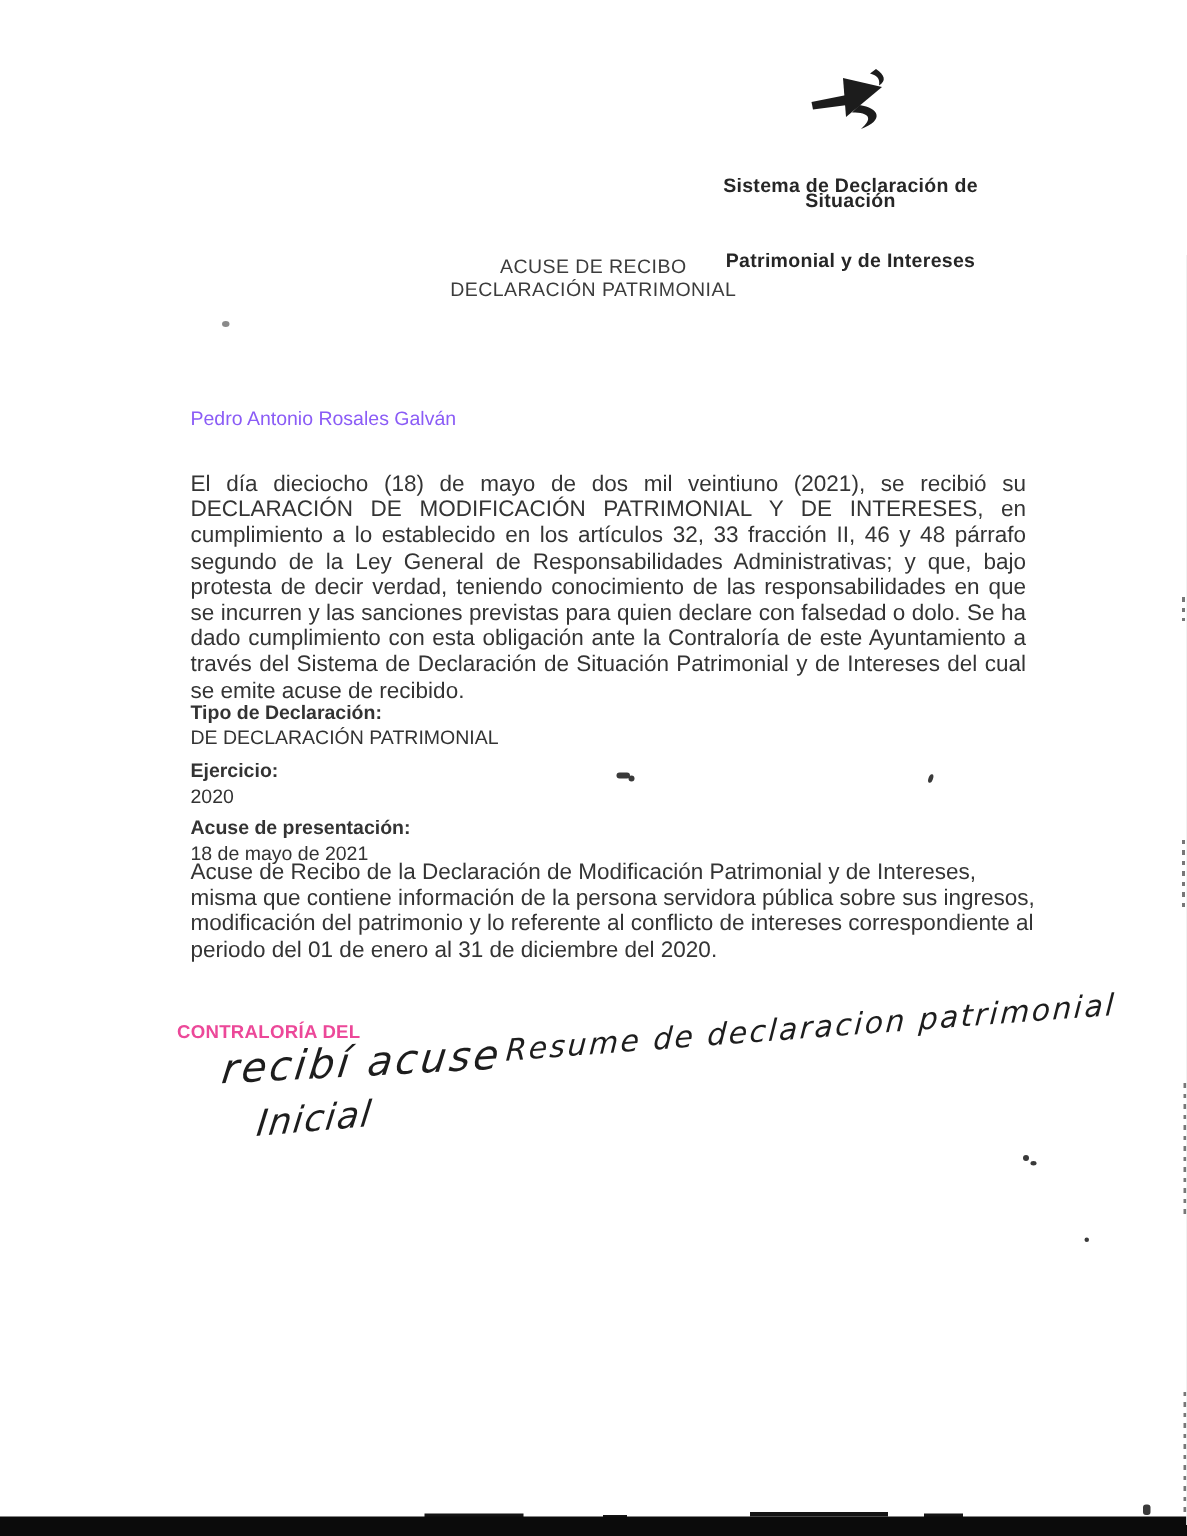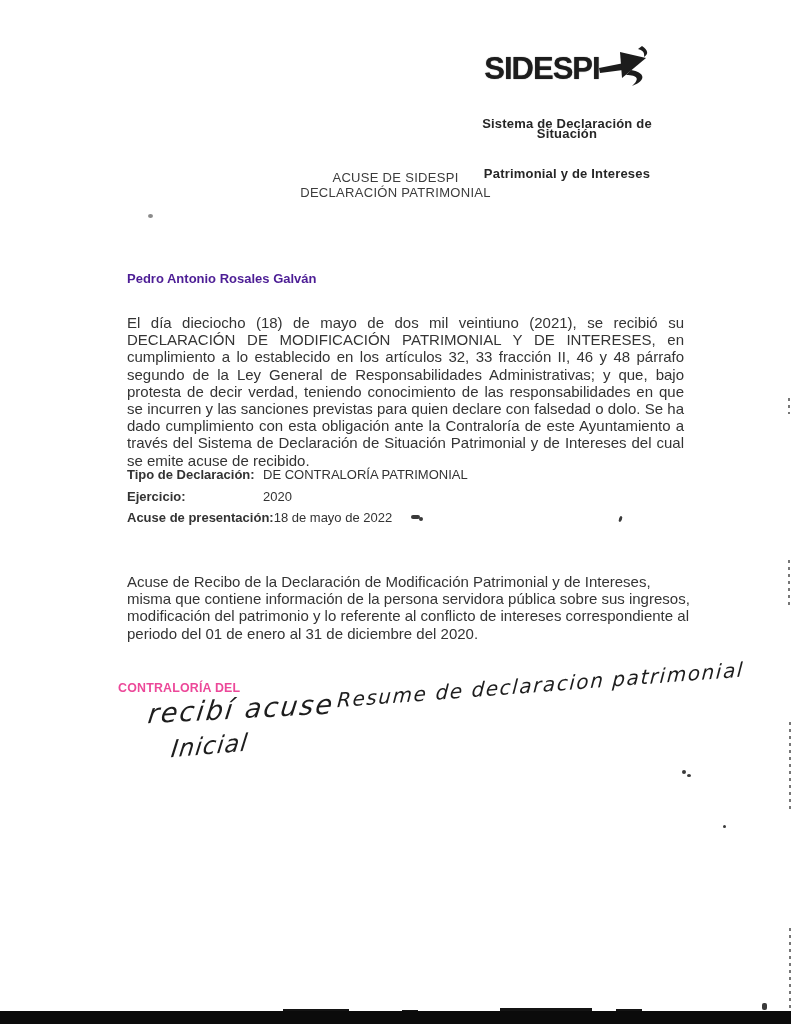--- a/index.html
+++ b/index.html
@@ -18,26 +18,26 @@
     font-weight:bold;font-size:31px;letter-spacing:-1px;color:#1c1c1c;
     font-family:"Liberation Sans", sans-serif;
     text-shadow:0 0 1px #444;
   }
   .logo-arrow{margin-left:-2px;margin-top:-6px;}
   .logo-sub{font-size:13px;font-weight:bold;color:#262626;line-height:9.5px;letter-spacing:.2px;margin-top:31px;}
   
   .title{position:absolute;left:0;top:171px;width:791px;text-align:center;
          font-size:13px;line-height:14.5px;color:#3c3c3c;letter-spacing:.3px;}
   
-  .name{position:absolute;left:127px;top:271px;font-weight:bold;font-size:13px;color:#4c1d95;}
+  .name{position:absolute;left:127px;top:271px;font-weight:normal;font-size:13px;color:#8b5cf6;}
   .para{position:absolute;left:127px;margin:0;font-size:15px;line-height:17.2px;color:#343434;}
   .para1{top:314px;width:557px;text-align:justify;}
   .para2{top:573px;width:568px;text-align:left;}
   .fields{position:absolute;left:127px;top:466px;font-size:13px;color:#333;}
-  .frow{display:flex;margin-bottom:4.6px;line-height:17px;}
+  .frow{display:flex;margin-bottom:4.6px;line-height:17px;flex-direction:column;}
   .flabel{font-weight:bold;min-width:136px;}
   .fvalue{font-weight:normal;}
   .dept{position:absolute;left:118px;top:681px;font-weight:bold;font-size:12.4px;
         letter-spacing:.2px;color:#ec4899;text-align:right;}
   
   .hw{position:absolute;font-family:"DejaVu Sans", sans-serif;font-style:italic;
       color:#1d1d1d;white-space:nowrap;transform-origin:left top;}
   .hw1{left:150px;top:698px;font-size:27px;transform:rotate(-3deg) skewX(-10deg);letter-spacing:2px;}
   .hw2{left:173px;top:735px;font-size:24px;transform:rotate(-5deg) skewX(-12deg);letter-spacing:1px;}
   .hw3{left:338px;top:688px;font-size:20px;transform:rotate(-4.3deg) skewX(-8deg);letter-spacing:1.6px;}
@@ -48,53 +48,52 @@
   .edge-line{position:absolute;width:2px;
      background:repeating-linear-gradient(to bottom,#4a4a4a 0 3px,transparent 3px 7px);opacity:.75;}
 </style>
 </head>
 <body>
 
 <div class="page">
 
   <header class="logo">
     <div class="logo-row">
-      <span class="brand">SIDESPI</span>
       <svg class="logo-arrow" width="52" height="44" viewBox="0 0 52 44">
         <polygon points="1,24 26,19 25,26 2,29" fill="#1c1c1c"></polygon>
         <polygon points="22,8 48,14 24,34" fill="#1c1c1c"></polygon>
         <path d="M33,26 C46,28 50,36 34,42 C42,35 40,31 28,31 Z" fill="#1c1c1c"></path>
         <path d="M44,2 C50,6 51,10 46,13 C47,8 44,6 40,5 Z" fill="#1c1c1c"></path>
       </svg>
     </div>
     <div class="logo-sub">Sistema de Declaración de Situación</div>
     <div class="logo-sub">Patrimonial y de Intereses</div>
   </header>
 
   <div class="title">
-    <div>ACUSE DE SIDESPI</div>
+    <div>ACUSE DE RECIBO</div>
     <div>DECLARACIÓN PATRIMONIAL</div>
   </div>
 
   <div class="name">Pedro Antonio Rosales Galván</div>
 
   <p class="para para1">El día dieciocho (18) de mayo de dos mil veintiuno (2021), se recibió su DECLARACIÓN DE MODIFICACIÓN PATRIMONIAL Y DE INTERESES, en cumplimiento a lo establecido en los artículos 32, 33 fracción II, 46 y 48 párrafo segundo de la Ley General de Responsabilidades Administrativas; y que, bajo protesta de decir verdad, teniendo conocimiento de las responsabilidades en que se incurren y las sanciones previstas para quien declare con falsedad o dolo. Se ha dado cumplimiento con esta obligación ante la Contraloría de este Ayuntamiento a través del Sistema de Declaración de Situación Patrimonial y de Intereses del cual se emite acuse de recibido.</p>
 
   <div class="fields">
     <div class="frow">
       <span class="flabel">Tipo de Declaración:</span>
-      <span class="fvalue">DE CONTRALORÍA PATRIMONIAL</span>
+      <span class="fvalue">DE DECLARACIÓN PATRIMONIAL</span>
     </div>
     <div class="frow">
       <span class="flabel">Ejercicio:</span>
       <span class="fvalue">2020</span>
     </div>
     <div class="frow">
       <span class="flabel">Acuse de presentación:</span>
-      <span class="fvalue">18 de mayo de 2022</span>
+      <span class="fvalue">18 de mayo de 2021</span>
     </div>
   </div>
 
   <p class="para para2">Acuse de Recibo de la Declaración de Modificación Patrimonial y de Intereses, misma que contiene información de la persona servidora pública sobre sus ingresos, modificación del patrimonio y lo referente al conflicto de intereses correspondiente al periodo del 01 de enero al 31 de diciembre del 2020.</p>
 
   <div class="dept">CONTRALORÍA DEL</div>
 
   <div class="hw hw1">recibí acuse</div>
   <div class="hw hw2">Inicial</div>
   <div class="hw hw3">Resume de declaracion patrimonial</div>

